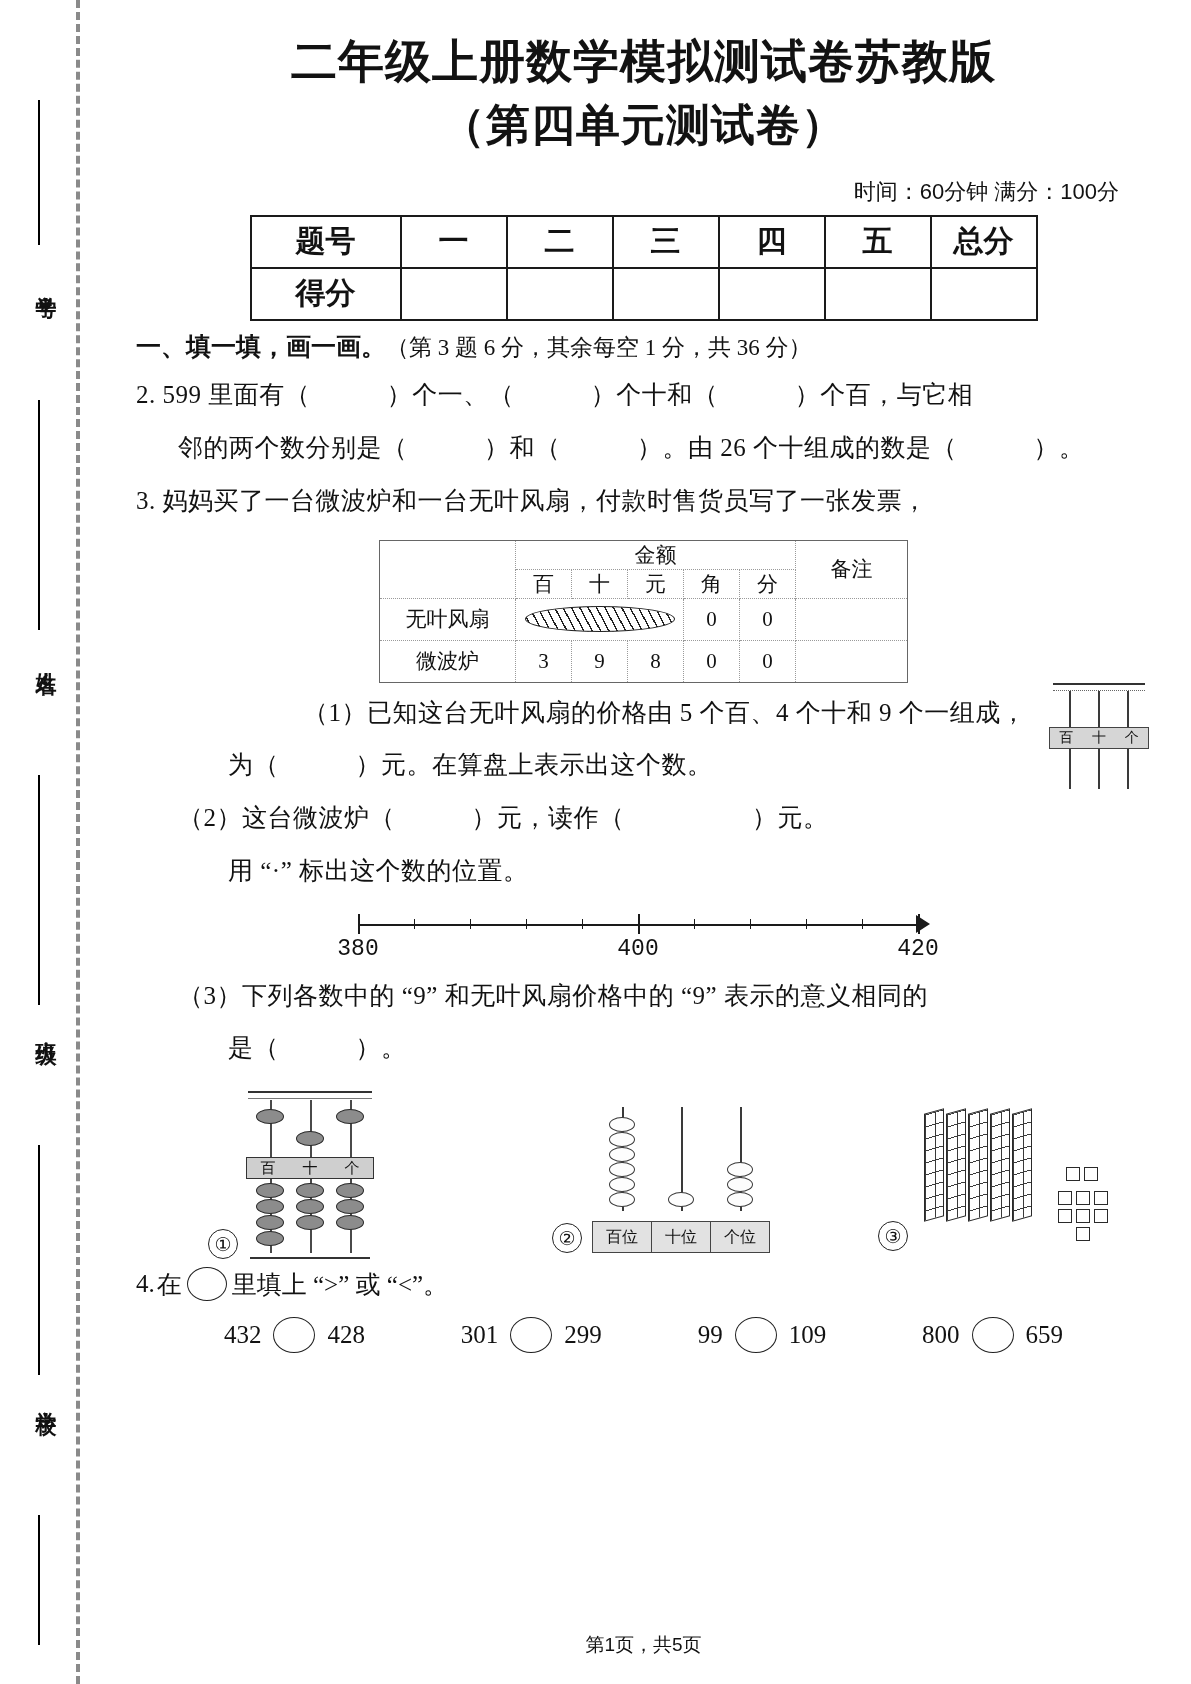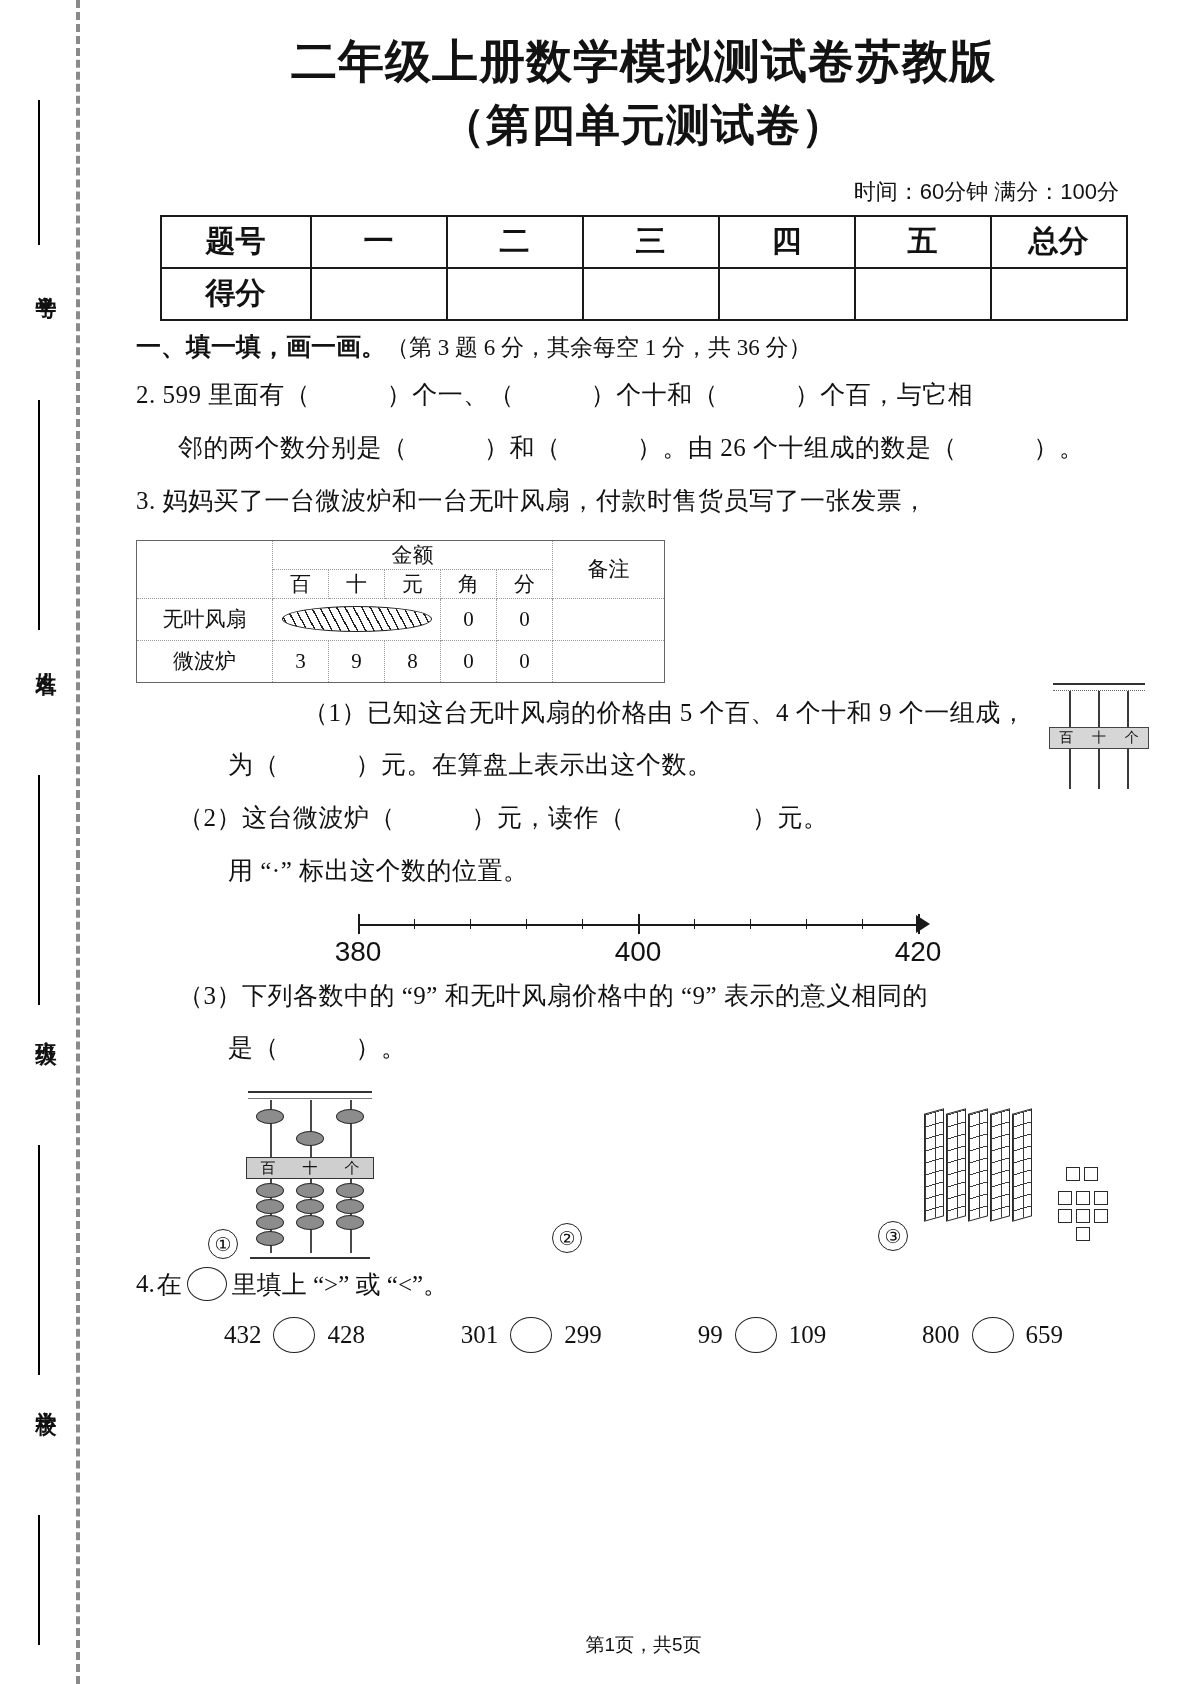--- a/index.html
+++ b/index.html
@@ -76,21 +76,21 @@
   .meta {
     text-align: right;
     font-size: 22px;
     font-family: "Liberation Sans", "DejaVu Sans", sans-serif;
     margin: 26px 32px 8px 0;
   }
 
   
   table.score {
     border-collapse: collapse;
-    width: 968px;
+    width: 788px;
     margin: 3px auto;
     table-layout: fixed;
   }
   table.score td {
     border: 2px solid #1a1a1a;
     height: 52px;
     text-align: center;
     vertical-align: middle;
     font-size: 30px;
     font-weight: bold;
@@ -108,21 +108,21 @@
 
   .qline {
     font-size: 25px;
     line-height: 1.95;
     margin: 4px 0 0 0;
     letter-spacing: 0.5px;
   }
   .qindent { padding-left: 42px; }
 
   
-  .invoice-wrap { display: flex; justify-content: flex-start; margin: 14px 0 6px 0; }
+  .invoice-wrap { display: flex; justify-content: center; margin: 14px 0 6px 0; }
   table.invoice {
     border-collapse: collapse;
     border: 1.6px solid #666;
     font-family: "Liberation Serif", "DejaVu Serif", serif;
     font-size: 21px;
     background: #fff;
   }
   table.invoice td, table.invoice th {
     border: 1.4px dotted #9a9a9a;
     text-align: center;
@@ -173,22 +173,22 @@
     position: absolute; left: 780px; top: 13px;
     width: 0; height: 0;
     border-left: 14px solid #1a1a1a;
     border-top: 9px solid transparent;
     border-bottom: 9px solid transparent;
   }
   .tick { position: absolute; top: 12px; width: 0; height: 20px; border-left: 2px solid #1a1a1a; }
   .tickmini { position: absolute; top: 17px; width: 0; height: 10px; border-left: 1.6px solid #1a1a1a; }
   .tlabel {
     position: absolute; top: 34px;
-    font-size: 28px; transform: translateX(-50%);
-    font-family: Liberation Sans, sans-serif;
+    font-size: 23px; transform: translateX(-50%);
+    font-family: Liberation Mono, monospace;
   }
 
   
   .choices {
     position: relative;
     height: 176px;
     margin: 10px 0 0 0;
   }
   .choice { position: absolute; display: flex; align-items: flex-end; gap: 10px; }
   .circnum {
@@ -462,20 +462,40 @@
         <div class="bead" style="left:62px; top:124px;"></div>
         <div class="bead" style="left:102px; top:92px;"></div>
         <div class="bead" style="left:102px; top:108px;"></div>
         <div class="bead" style="left:102px; top:124px;"></div>
         <div class="rail-bot"></div>
       </div>
     </div>
 
     <div class="choice" style="left:416px; bottom:6px;">
       <div class="circnum">②</div>
+      <div class="ab2">
+        <div class="rod2" style="left:30px;"></div>
+        <div class="rod2" style="left:89px;"></div>
+        <div class="rod2" style="left:148px;"></div>
+        <div class="ring" style="left:30px; top:14px;"></div>
+        <div class="ring" style="left:30px; top:29px;"></div>
+        <div class="ring" style="left:30px; top:44px;"></div>
+        <div class="ring" style="left:30px; top:59px;"></div>
+        <div class="ring" style="left:30px; top:74px;"></div>
+        <div class="ring" style="left:30px; top:89px;"></div>
+        <div class="ring" style="left:89px; top:89px;"></div>
+        <div class="ring" style="left:148px; top:59px;"></div>
+        <div class="ring" style="left:148px; top:74px;"></div>
+        <div class="ring" style="left:148px; top:89px;"></div>
+        <div class="base">
+          <div>百位</div>
+          <div>十位</div>
+          <div>个位</div>
+        </div>
+      </div>
     </div>
 
     <div class="choice" style="left:742px; bottom:8px;">
       <div class="circnum">③</div>
       <div class="blocks">
         <div class="flat" style="left:6px;  top:20px;"></div>
         <div class="flat" style="left:28px; top:20px;"></div>
         <div class="flat" style="left:50px; top:20px;"></div>
         <div class="flat" style="left:72px; top:20px;"></div>
         <div class="flat" style="left:94px; top:20px;"></div>

